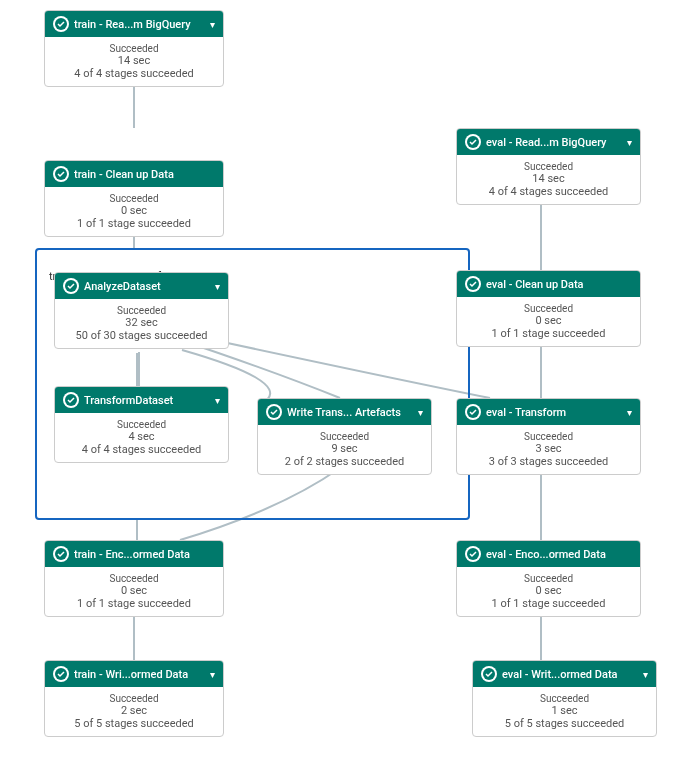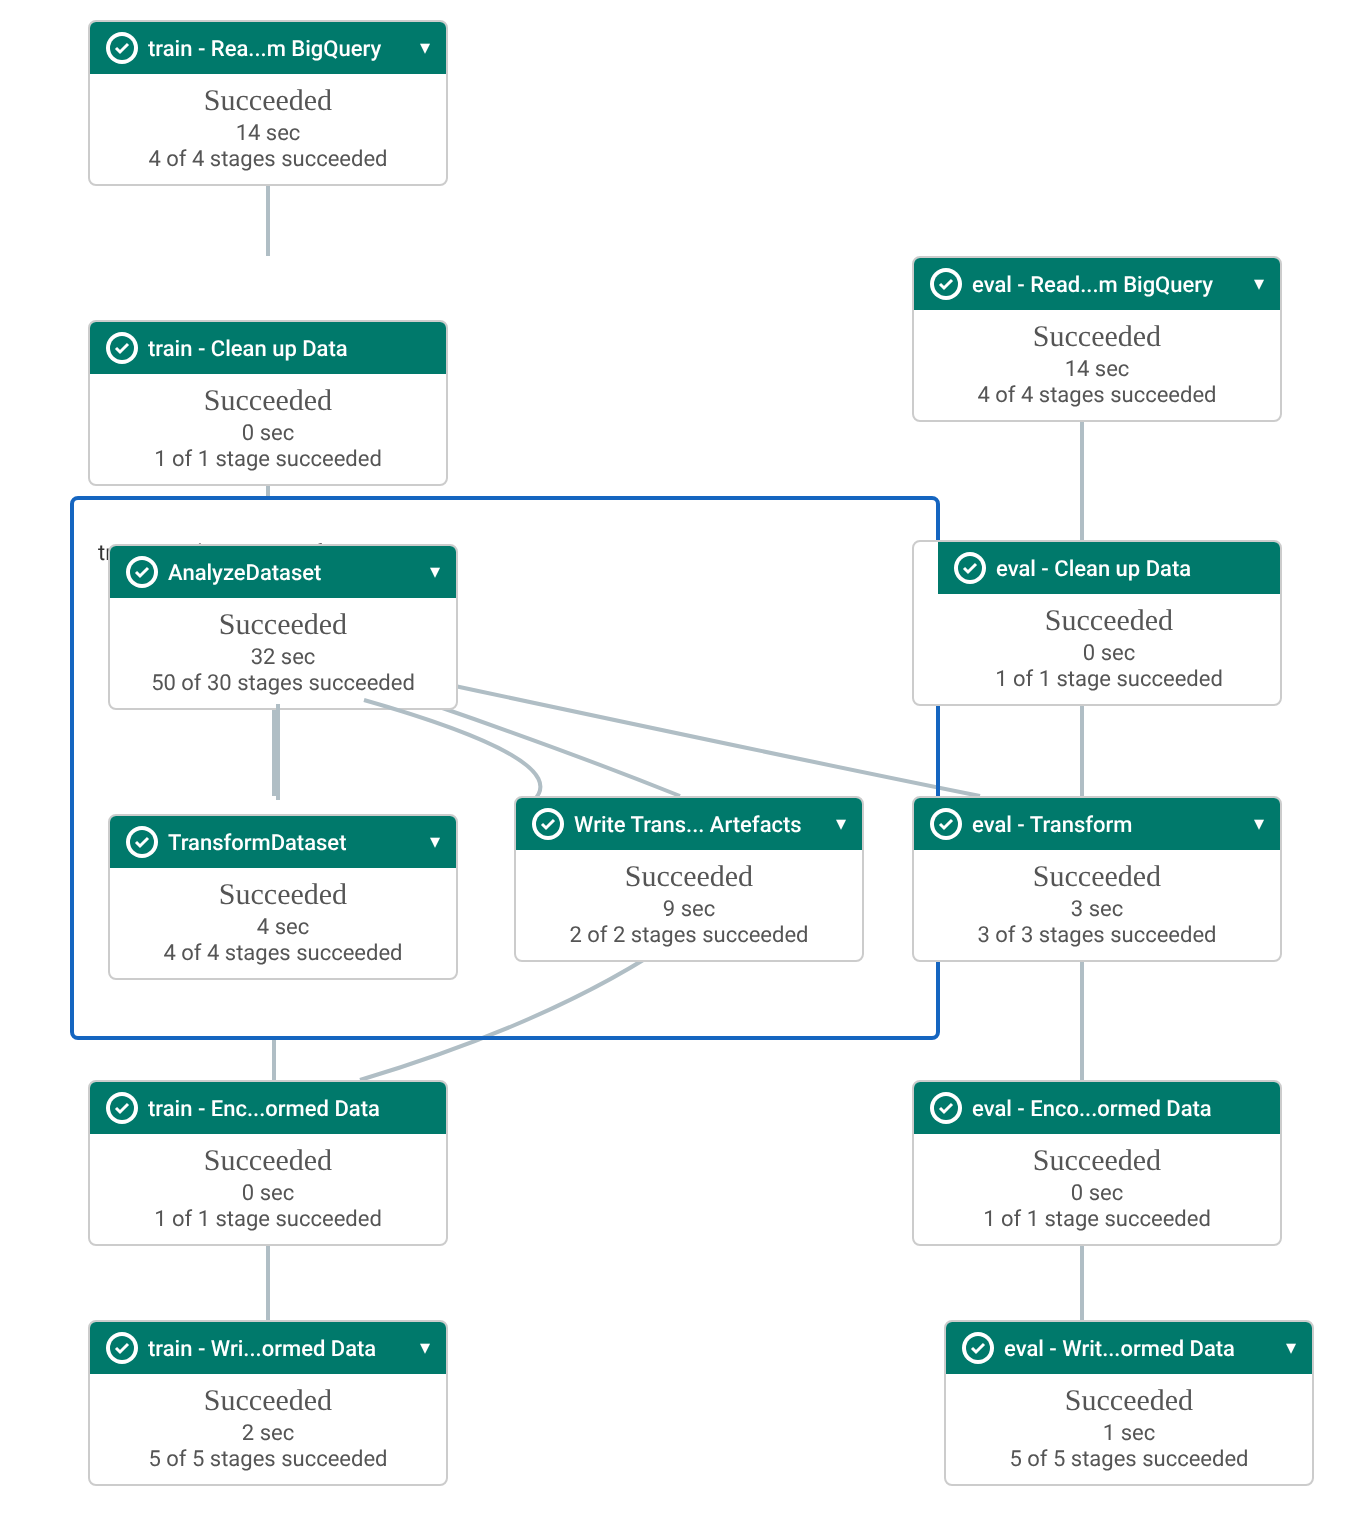--- a/index.html
+++ b/index.html
@@ -70,22 +70,21 @@
       flex-shrink: 0;
     }
 
     .node-body {
       padding: 6px 8px;
       text-align: center;
     }
 
     .node-status {
       color: #555;
-      font-size: 15px;
-      font-family: Liberation Serif, serif;
+      font-size: 10px;
     }
 
     .node-time {
       color: #555;
       font-size: 11px;
     }
 
     .node-stages {
       color: #555;
       font-size: 11px;
@@ -232,21 +231,21 @@
       </div>
     </div>
 
     <svg style="position:absolute;top:0;left:0;width:100%;height:100%;pointer-events:none;">
 
       <line x1="102" y1="102" x2="102" y2="150" stroke="#b0bec5" stroke-width="2"></line>
 
       <path d="M145 100 Q250 130 230 150" stroke="#b0bec5" stroke-width="2" fill="none"></path>
     </svg>
 
-    <div class="node" style="left:17px; top:157px; width:175px;">
+    <div class="node" style="left:17px; top:136px; width:175px;">
       <div class="node-header">
         <div class="check-icon">
           <svg viewBox="0 0 12 12">
               <circle cx="6" cy="6" r="6" fill="#00796b"></circle>
               <polyline points="3,6 5,8 9,4" fill="none" stroke="#fff" stroke-width="1.5"></polyline>
             </svg>
         </div>
         <span class="node-title">TransformDataset</span>
         <span class="chevron">▾</span>
       </div>
@@ -270,21 +269,21 @@
       </div>
       <div class="node-body">
         <div class="node-status">Succeeded</div>
         <div class="node-time">9 sec</div>
         <div class="node-stages">2 of 2 stages succeeded</div>
       </div>
     </div>
 
   </div>
 
-  <div class="node" style="left:456px; top:270px; width:185px;padding-left:12px;">
+  <div class="node" style="left:456px; top:270px; width:185px;">
     <div class="node-header">
       <div class="check-icon">
         <svg viewBox="0 0 12 12">
             <circle cx="6" cy="6" r="6" fill="#00796b"></circle>
             <polyline points="3,6 5,8 9,4" fill="none" stroke="#fff" stroke-width="1.5"></polyline>
           </svg>
       </div>
       <span class="node-title">eval - Clean up Data</span>
     </div>
     <div class="node-body">

